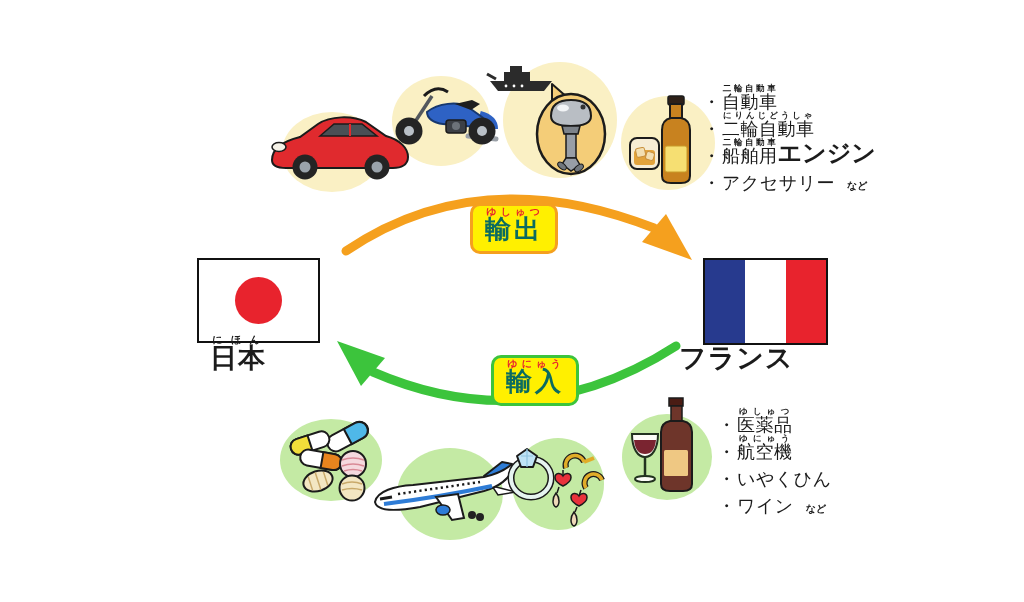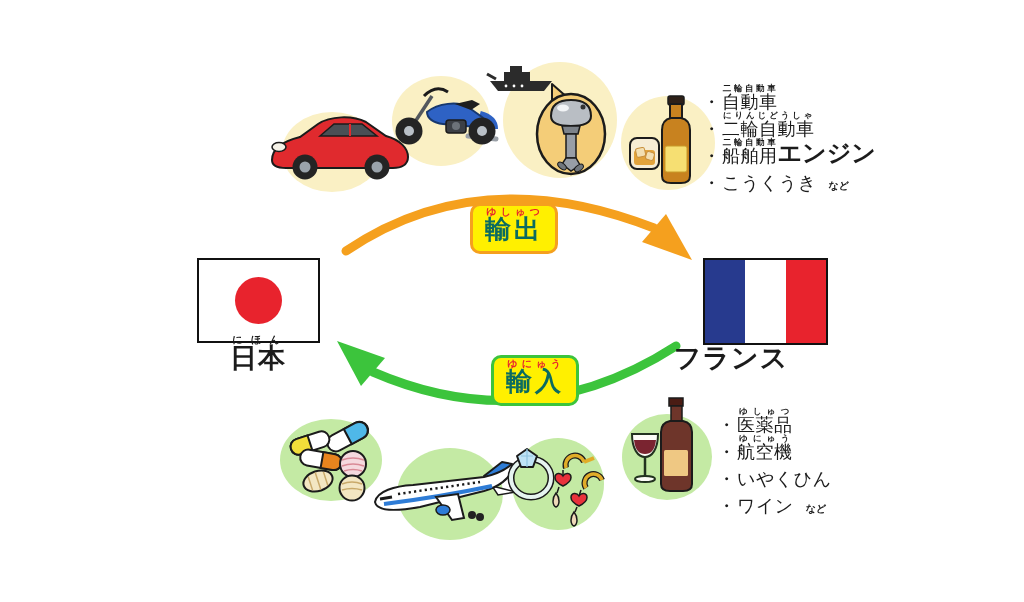--- a/index.html
+++ b/index.html
@@ -19,21 +19,21 @@
   
   .flag{position:absolute;border:2px solid #111;box-sizing:border-box;z-index:3;background:#fff;}
   .flag-japan{left:197px;top:258px;width:123px;height:85px;display:flex;align-items:center;justify-content:center;}
   .hinomaru{width:47px;height:47px;border-radius:50%;background:var(--japan-red,#E8232D);}
   .flag-france{left:703px;top:258px;width:125px;height:87px;display:flex;}
   .flag-france .stripe{flex:1;}
   .st-blue{background:var(--france-blue,#273A8E);}
   .st-white{background:#ffffff;}
   .st-red{background:var(--france-red,#E8232D);}
   
-  .flag-label{position:absolute;z-index:3;height:40px;display:flex;align-items:flex-end;justify-content:center;
+  .flag-label{position:absolute;z-index:3;height:40px;display:flex;align-items:flex-end;justify-content:flex-start;
     font-weight:700;white-space:nowrap;}
   .flag-label ruby>span{font-size:27px;font-weight:700;letter-spacing:1px;}
   .flag-label rt{font-size:10px;font-weight:700;letter-spacing:4px;}
   .label-japan{left:210px;top:336px;width:96px;}
   .label-france{left:679px;top:336px;width:104px;}
   
   .badge{position:absolute;z-index:4;background:var(--badge-yellow,#FFF000);
     border:3px solid;border-radius:10px;padding:1px 12px 4px 12px;
     display:flex;align-items:center;justify-content:center;white-space:nowrap;}
   .badge ruby>span{font-size:26px;font-weight:700;color:var(--badge-text-teal,#0B6B60);letter-spacing:3px;}
@@ -239,21 +239,21 @@
     <ruby><span>二輪自動車</span><rt>にりんじどうしゃ</rt></ruby>
     <span class="suffix"></span>
   </div>
   <div class="jp-item">
     <span class="bullet">・</span>
     <ruby><span>船舶用</span><rt>二輪自動車</rt></ruby>
     <span class="suffix">エンジン</span>
   </div>
   <div class="jp-item">
     <span class="bullet">・</span>
-    <ruby><span>こうくうき</span><rt></rt></ruby>
+    <ruby><span>アクセサリー</span><rt></rt></ruby>
     <span class="suffix etc">など</span>
   </div>
 </div>
 
 <div class="jp-list list-import">
   <div class="jp-item">
     <span class="bullet">・</span>
     <ruby><span>医薬品</span><rt>ゆしゅつ</rt></ruby>
     <span class="suffix"></span>
   </div>

